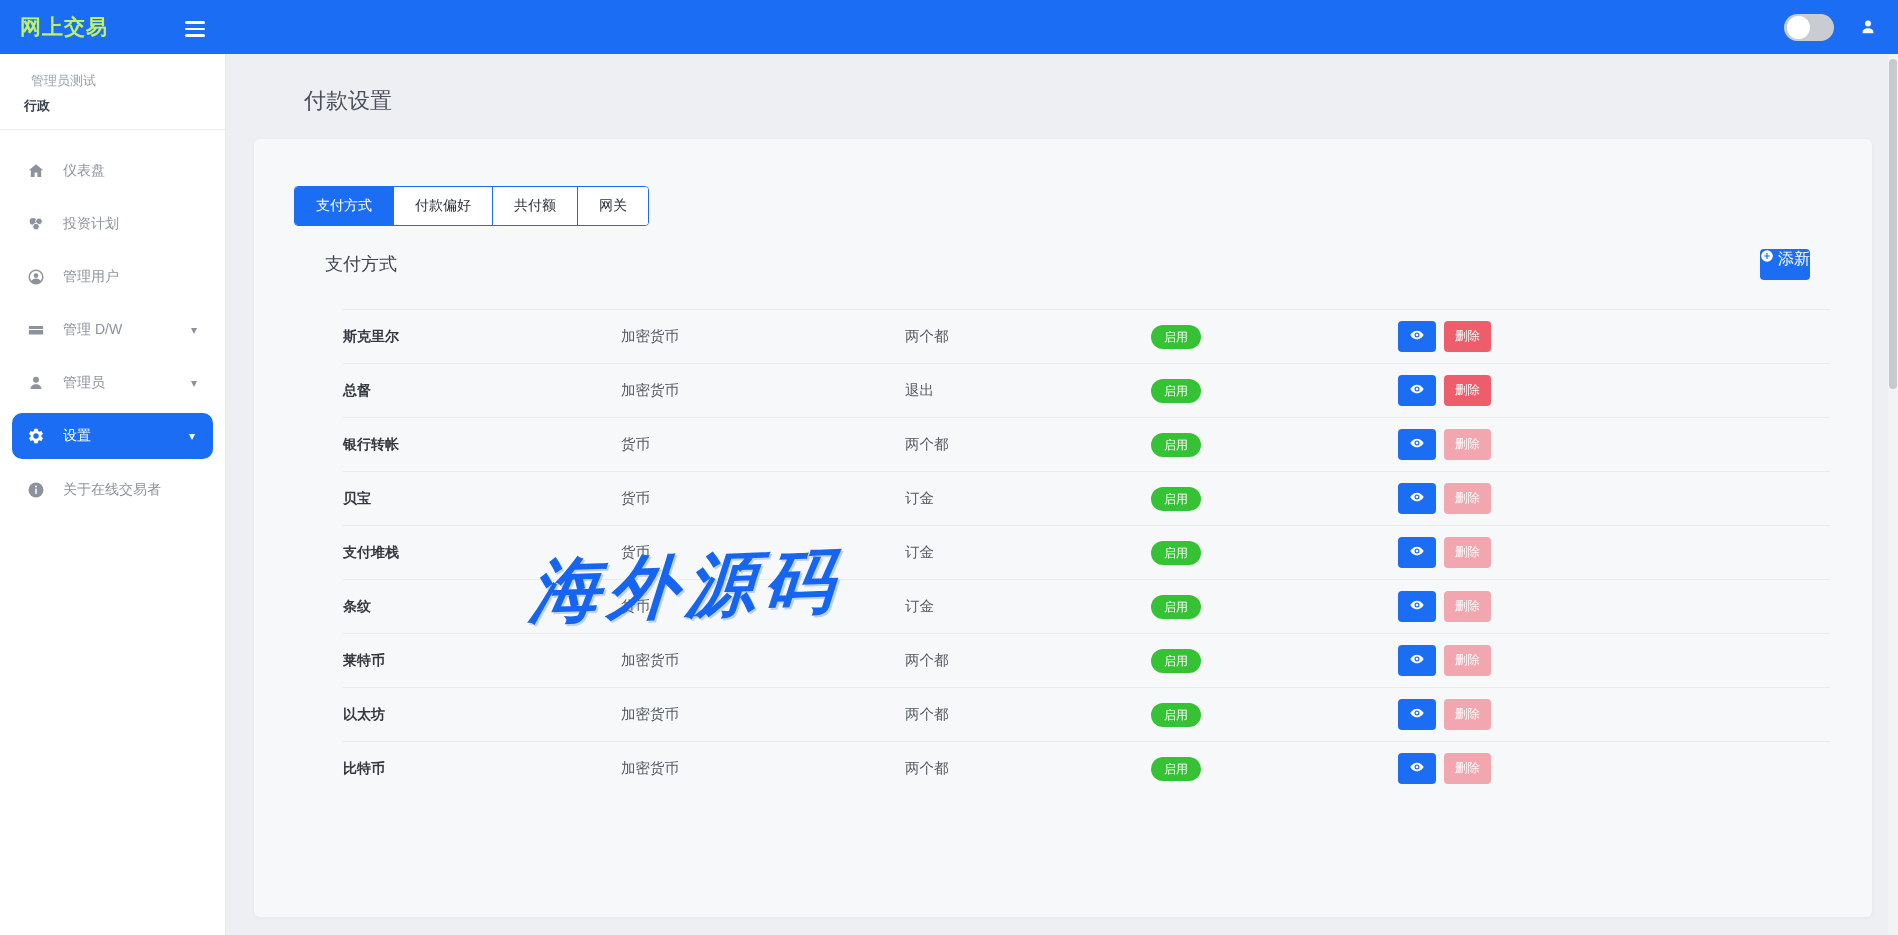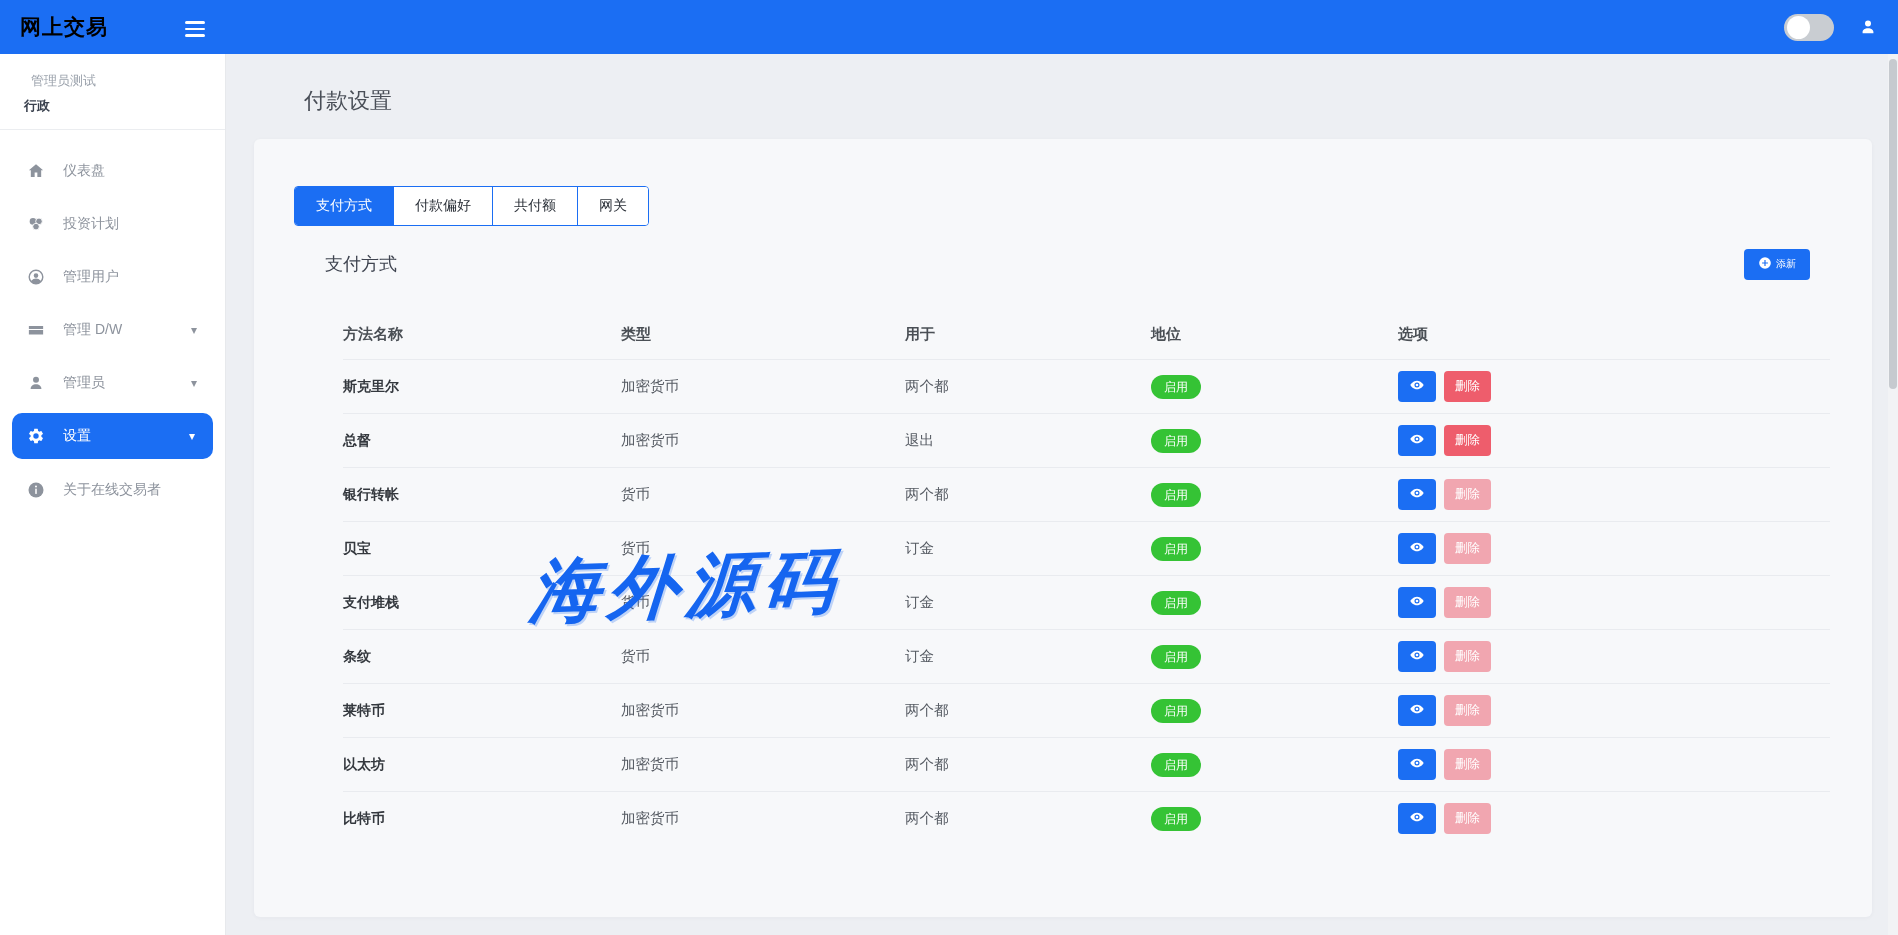--- a/index.html
+++ b/index.html
@@ -7,21 +7,21 @@
   body {
     font-family: "Liberation Sans", "DejaVu Sans", sans-serif;
     background: #edeff3;
     position: relative;
   }
   
   .navbar {
     position: absolute; top:0; left:0; width:1898px; height:54px;
     background:#1b6ef3; display:flex; align-items:center; z-index:20;
   }
-  .brand { color:#000000; font-size:21px; font-weight:bold; margin-left:20px; letter-spacing:1px; cursor:pointer; }
+  .brand { color:#bef264; font-size:21px; font-weight:bold; margin-left:20px; letter-spacing:1px; cursor:pointer; }
   .hamburger { position:absolute; left:185px; top:17px; background:none; border:none; cursor:pointer; }
   .hamburger .bar { width:20px; height:2.5px; background:#fff; margin:4px 0; border-radius:2px; }
   .nav-right { position:absolute; right:20px; top:0; height:54px; display:flex; align-items:center; gap:24px; }
   .switch { width:50px; height:27px; border-radius:14px; background:#c9cdd2; position:relative; cursor:pointer; }
   .switch .knob { width:23px; height:23px; border-radius:50%; background:#fff; position:absolute; top:2px; left:3px; }
   .nav-user { display:flex; cursor:pointer; }
 
   
   .sidebar {
     position:absolute; top:54px; left:0; width:225px; height:881px;
@@ -64,22 +64,22 @@
   .tab:first-child { border-left:none; }
   .tab.active { background:#1b6ef3; color:#fff; }
 
   .section-head {
     position:absolute; left:71px; right:62px; top:108px; height:34px;
     display:flex; align-items:center; justify-content:space-between;
   }
   .section-title { font-size:18px; font-weight:500; color:#3f4450; }
   .add-btn {
     background:#1b6ef3; color:#fff; border:none; border-radius:4px;
-    height:31px; padding:0 14px; font-size:10px; display:flex;
-    align-items:center; gap:4px; cursor:pointer;
+    height:31px; padding:0 0; font-size:16px; display:flex;
+    gap:4px; cursor:pointer;
   }
   .add-btn svg { width:14px; height:14px; }
 
   
   .table { position:absolute; left:89px; right:42px; top:170px; }
   .trow {
     display:grid; grid-template-columns:278px 284px 246px 247px 1fr;
     align-items:center;
   }
   .thead { height:50px; font-size:15px; font-weight:bold; color:#4a4f55; }
@@ -228,27 +228,20 @@
         <svg viewBox="0 0 24 24">
             <circle cx="12" cy="12" r="10" fill="#fff"></circle>
             <path d="M11 7h2v4h4v2h-4v4h-2v-4H7v-2h4z" fill="#1b6ef3"></path>
           </svg>
       </span>
       <span>添新</span>
     </button>
   </div>
 
   <div class="table">
-    <div class="trow thead" id="thead">
-        <div>方法名称</div>
-        <div>类型</div>
-        <div>用于</div>
-        <div>地位</div>
-        <div>选项</div>
-      </div>
     <div id="tbody">
         <div class="trow tr">
           <div class="cell-name">斯克里尔</div>
           <div class="cell-text">加密货币</div>
           <div class="cell-text">两个都</div>
           <div><span class="badge">启用</span></div>
           <div class="actions">
             <button class="eye-btn">
               <span><svg viewBox="0 0 24 24">
                   <path d="M12 5.5C6.8 5.5 2.9 10.1 2 12c.9 1.9 4.8 6.5 10 6.5S21.1 13.9 22 12c-.9-1.9-4.8-6.5-10-6.5zm0 10.3a3.8 3.8 0 1 1 0-7.6 3.8 3.8 0 0 1 0 7.6zm0-5.8a2 2 0 1 0 0 4 2 2 0 0 0 0-4z"></path>

